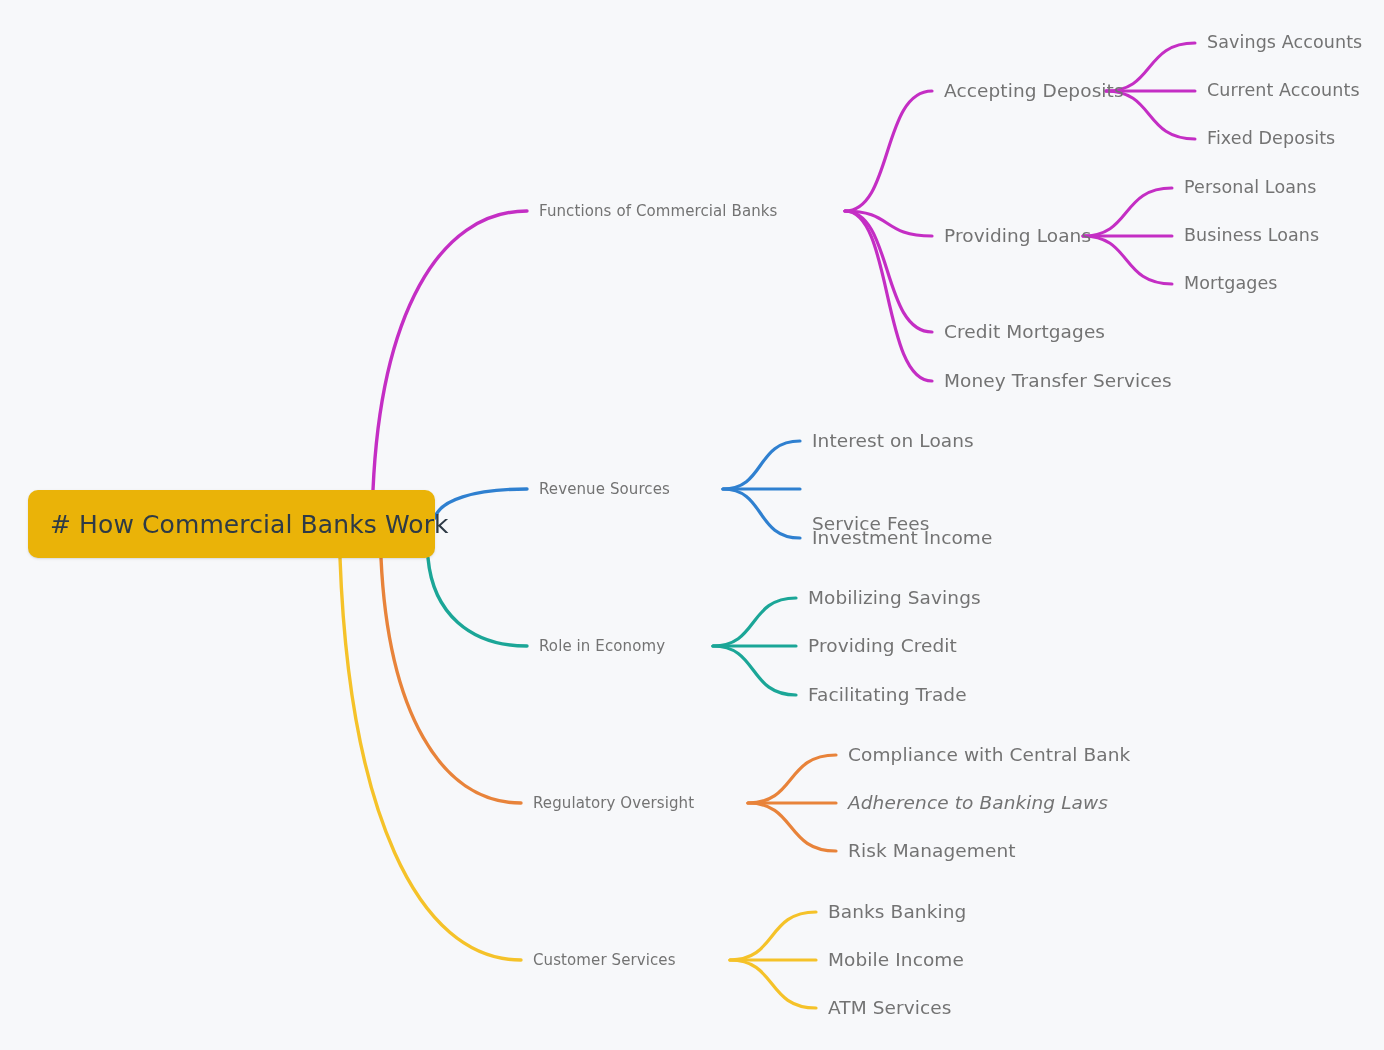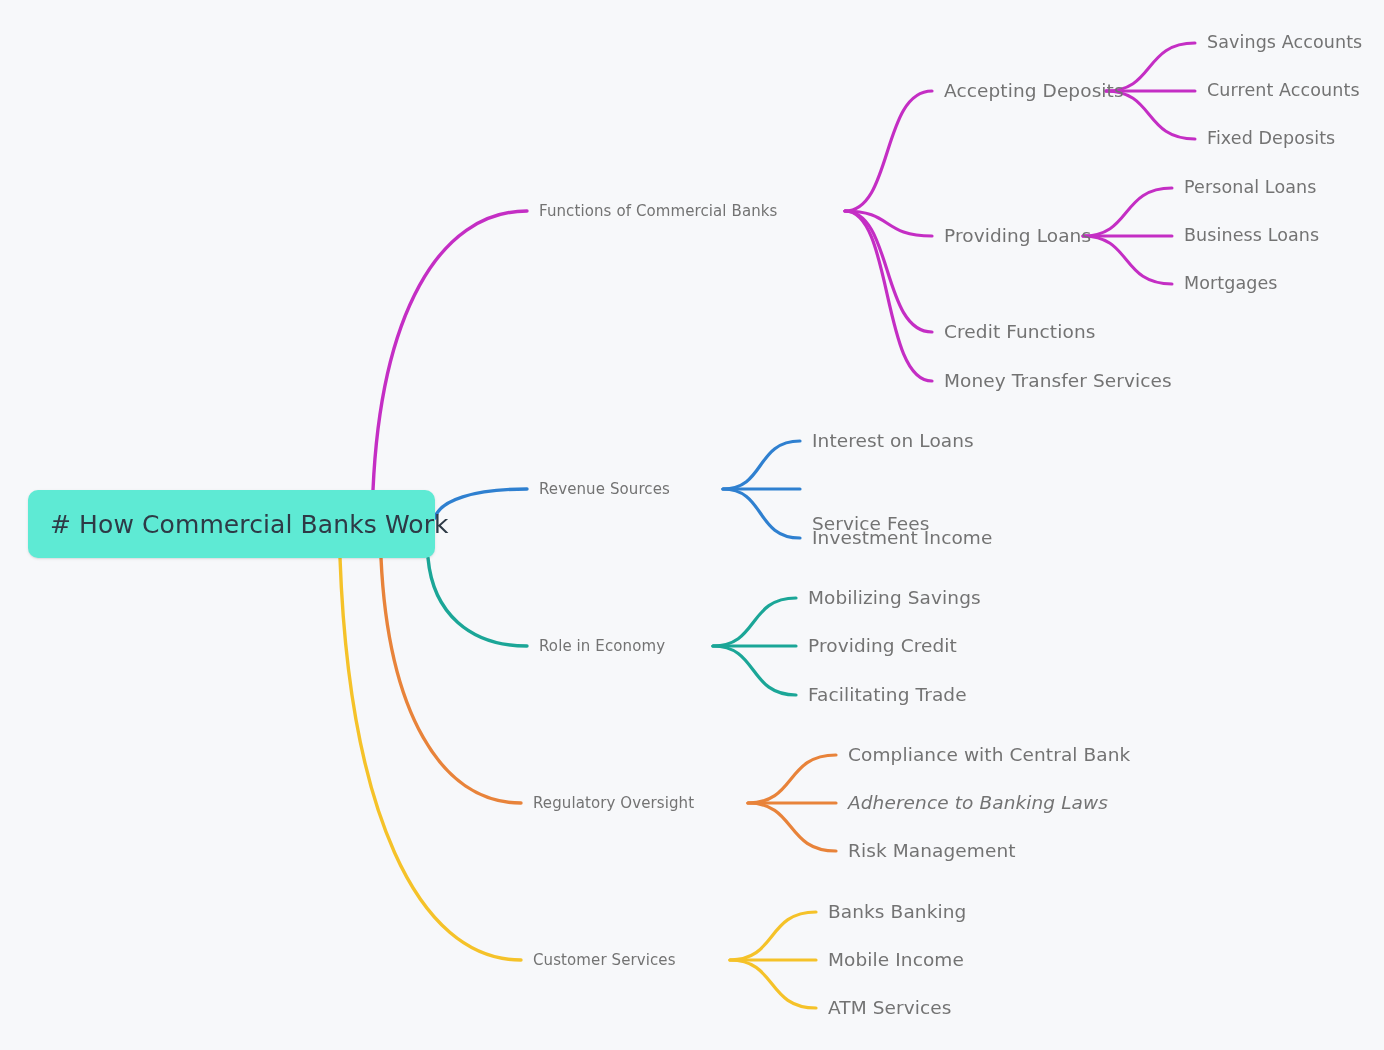--- a/index.html
+++ b/index.html
@@ -86,35 +86,35 @@
         <path d="M 748 803 C 796.4 803, 784.96 755, 836 755" stroke="#e8833a" stroke-width="3.2" fill="none"></path>
         <path d="M 748 803 C 796.4 803, 784.96 803, 836 803" stroke="#e8833a" stroke-width="3.2" fill="none"></path>
         <path d="M 748 803 C 796.4 803, 784.96 851, 836 851" stroke="#e8833a" stroke-width="3.2" fill="none"></path>
         <path d="M 340 558 C 349.05 807.24, 416.02 960, 521 960" stroke="#f5c229" stroke-width="3.4" fill="none"></path>
         <path d="M 730 960 C 777.3 960, 766.12 912, 816 912" stroke="#f5c229" stroke-width="3.2" fill="none"></path>
         <path d="M 730 960 C 777.3 960, 766.12 960, 816 960" stroke="#f5c229" stroke-width="3.2" fill="none"></path>
         <path d="M 730 960 C 777.3 960, 766.12 1008, 816 1008" stroke="#f5c229" stroke-width="3.2" fill="none"></path>
       </g>
   </svg>
 
-  <div class="root-node" style="left: 28px; top: 490px; width: 407px; height: 68px; background: #5eead4;">
+  <div class="root-node" style="left: 28px; top: 490px; width: 407px; height: 68px; background: #eab308;">
     <span class="root-text"># How Commercial Banks Work</span>
   </div>
 
   <div id="label-layer">
       <div class="node-label lvl1" style="left: 539px; top: 211px; transform: translateY(-50%);">Functions of Commercial Banks</div>
       <div class="node-label lvl2" style="left: 944px; top: 91px; transform: translateY(-50%);">Accepting Deposits</div>
       <div class="node-label lvl3" style="left: 1207px; top: 43px; transform: translateY(-50%);">Savings Accounts</div>
       <div class="node-label lvl3" style="left: 1207px; top: 91px; transform: translateY(-50%);">Current Accounts</div>
       <div class="node-label lvl3" style="left: 1207px; top: 139px; transform: translateY(-50%);">Fixed Deposits</div>
       <div class="node-label lvl2" style="left: 944px; top: 236px; transform: translateY(-50%);">Providing Loans</div>
       <div class="node-label lvl3" style="left: 1184px; top: 188px; transform: translateY(-50%);">Personal Loans</div>
       <div class="node-label lvl3" style="left: 1184px; top: 236px; transform: translateY(-50%);">Business Loans</div>
       <div class="node-label lvl3" style="left: 1184px; top: 284px; transform: translateY(-50%);">Mortgages</div>
-      <div class="node-label lvl2" style="left: 944px; top: 332px; transform: translateY(-50%);">Credit Functions</div>
+      <div class="node-label lvl2" style="left: 944px; top: 332px; transform: translateY(-50%);">Credit Mortgages</div>
       <div class="node-label lvl2" style="left: 944px; top: 381px; transform: translateY(-50%);">Money Transfer Services</div>
       <div class="node-label lvl1" style="left: 539px; top: 489px; transform: translateY(-50%);">Revenue Sources</div>
       <div class="node-label lvl2" style="left: 812px; top: 441px; transform: translateY(-50%);">Interest on Loans</div>
       <div class="node-label lvl2" style="left: 812px; top: 489px; transform: translateY(-50%); margin-top: 35px;">Service Fees</div>
       <div class="node-label lvl2" style="left: 812px; top: 538px; transform: translateY(-50%);">Investment Income</div>
       <div class="node-label lvl1" style="left: 539px; top: 646px; transform: translateY(-50%);">Role in Economy</div>
       <div class="node-label lvl2" style="left: 808px; top: 598px; transform: translateY(-50%);">Mobilizing Savings</div>
       <div class="node-label lvl2" style="left: 808px; top: 646px; transform: translateY(-50%);">Providing Credit</div>
       <div class="node-label lvl2" style="left: 808px; top: 695px; transform: translateY(-50%);">Facilitating Trade</div>
       <div class="node-label lvl1" style="left: 533px; top: 803px; transform: translateY(-50%);">Regulatory Oversight</div>

